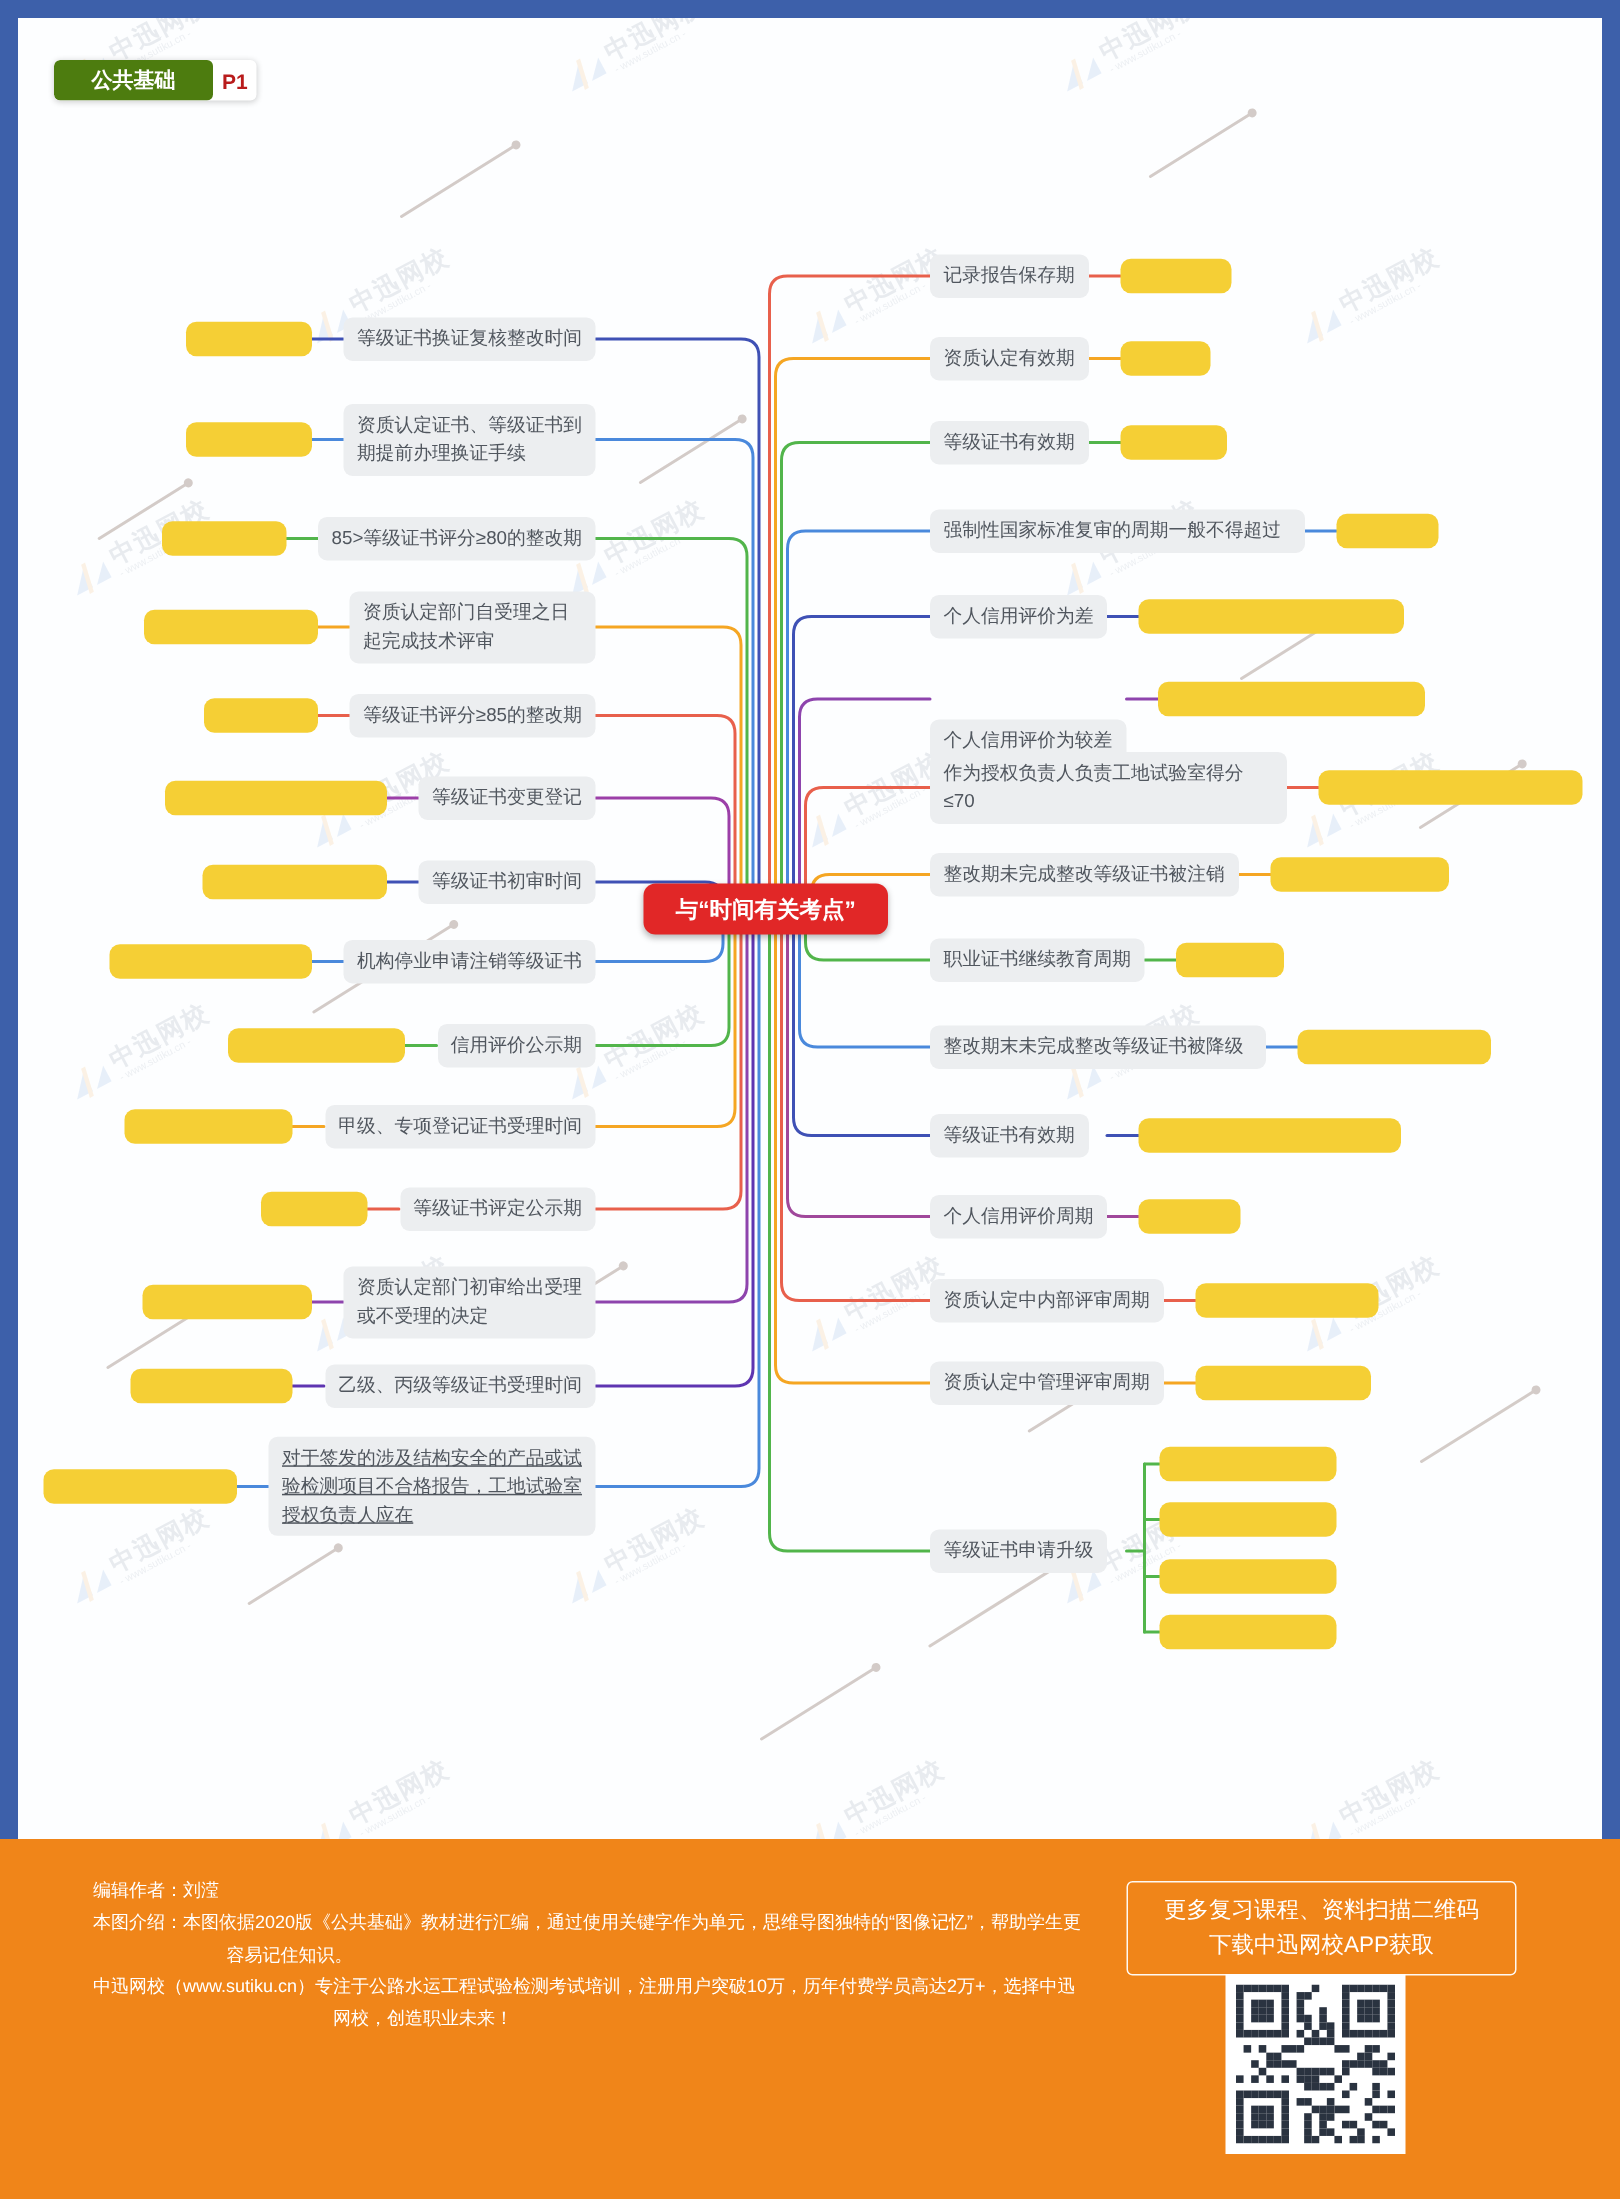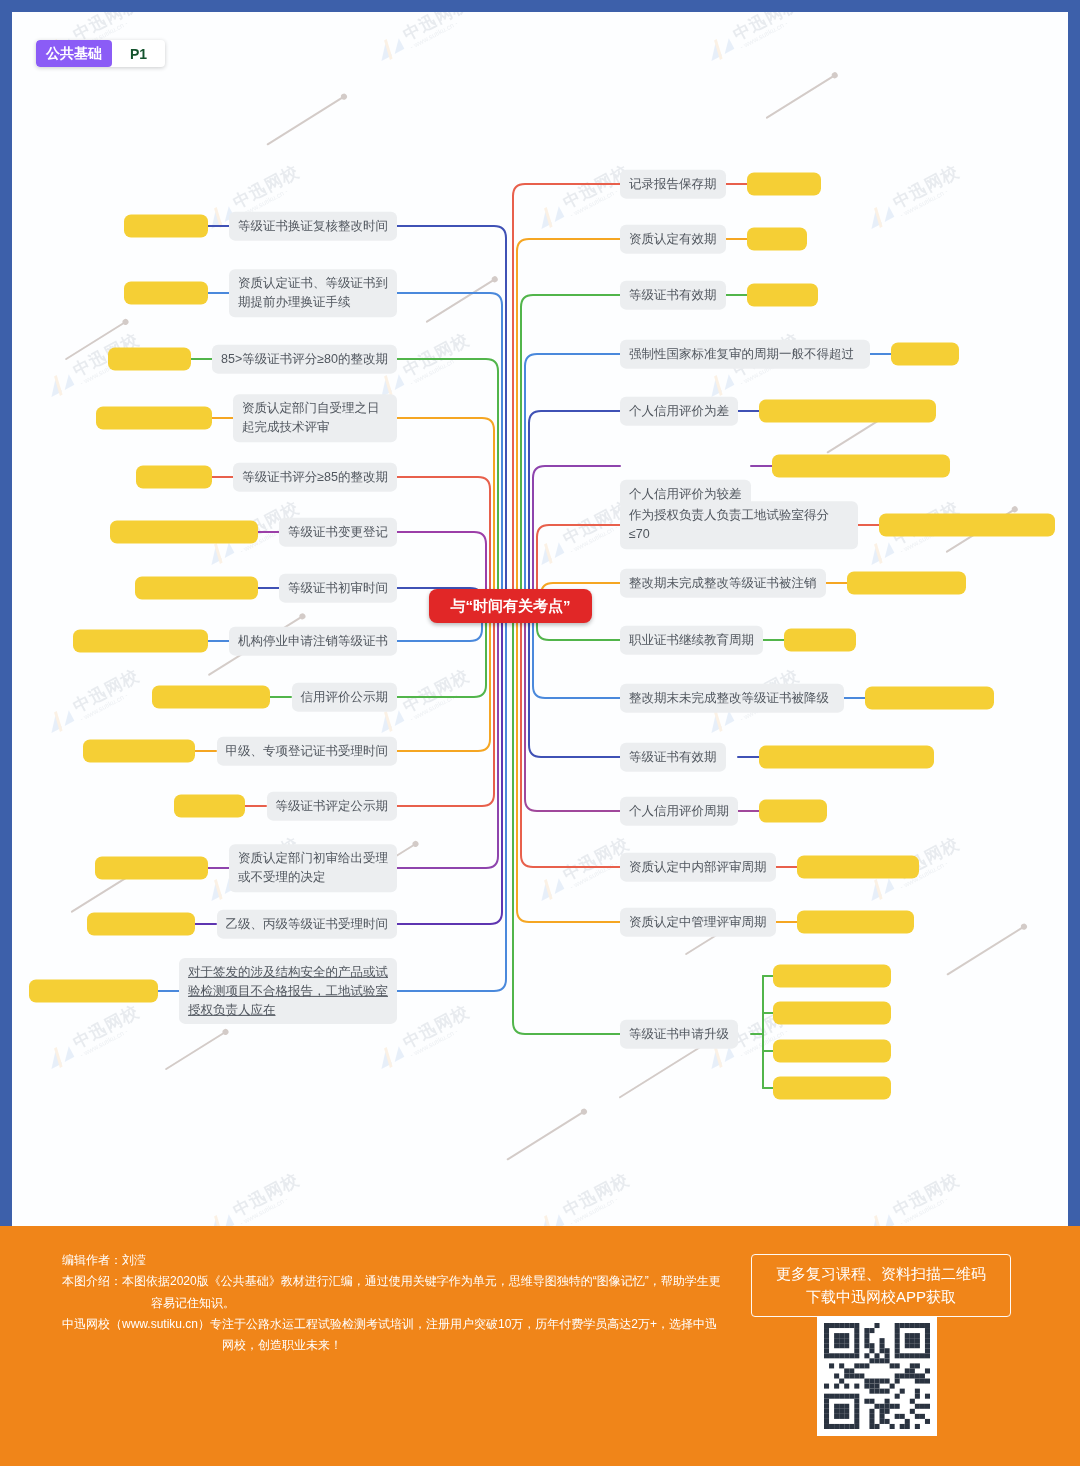--- a/index.html
+++ b/index.html
@@ -17,23 +17,23 @@
   #edges{position:absolute;left:0;top:0;z-index:20;}
   .lbl{position:absolute;background:#ECEEF0;color:#50565E;font-size:12.5px;line-height:1.5;
        padding:5px 9px;border-radius:6px;transform:translateY(-50%);white-space:nowrap;z-index:30;}
   .lbl.wrap{white-space:normal;}
   .ybox{position:absolute;height:23px;background:#F5CF35;border-radius:7px;transform:translateY(-50%);z-index:30;}
   .center-node{position:absolute;left:429px;top:589px;width:163px;height:34px;background:#E12727;color:#fff;
        font-weight:bold;font-size:15px;display:flex;align-items:center;justify-content:center;border-radius:8px;
        box-shadow:0 2px 4px rgba(0,0,0,.28);z-index:40;}
   .badge{position:absolute;left:36px;top:40px;height:27px;display:flex;align-items:stretch;background:#fff;
        border-radius:4px;box-shadow:0 1px 4px rgba(0,0,0,.2);overflow:hidden;z-index:45;}
-  .badge-dark{background:#8b5cf6;color:#fff;font-weight:bold;font-size:14px;padding:0 10px;display:flex;
+  .badge-dark{background:#4d7c0f;color:#fff;font-weight:bold;font-size:14px;padding:0 25px;display:flex;
        align-items:center;border-radius:4px;}
-  .badge-page{color:#14532d;font-weight:bold;font-size:14px;padding:0 18px;display:flex;align-items:center;}
+  .badge-page{color:#b91c1c;font-weight:bold;font-size:14px;padding:0 6px;display:flex;align-items:center;}
   .footer{position:absolute;left:0;top:1226px;width:1080px;height:240px;background:#F08519;color:#fff;z-index:60;}
   .f-text{position:absolute;left:62px;top:24px;width:660px;font-size:12px;line-height:1.78;}
   .f-line{margin:0;}
   .hang{padding-left:89px;text-indent:-89px;}
   .hang2{padding-left:160px;text-indent:-160px;}
   .f-pill{position:absolute;left:751px;top:28px;width:258px;border:1.5px solid rgba(255,255,255,.95);
        border-radius:4px;padding:7px 0;text-align:center;font-size:15px;line-height:1.55;}
   .f-qr{position:absolute;left:817px;top:90px;width:120px;height:120px;background:#fff;display:flex;
        align-items:center;justify-content:center;}
 </style>

